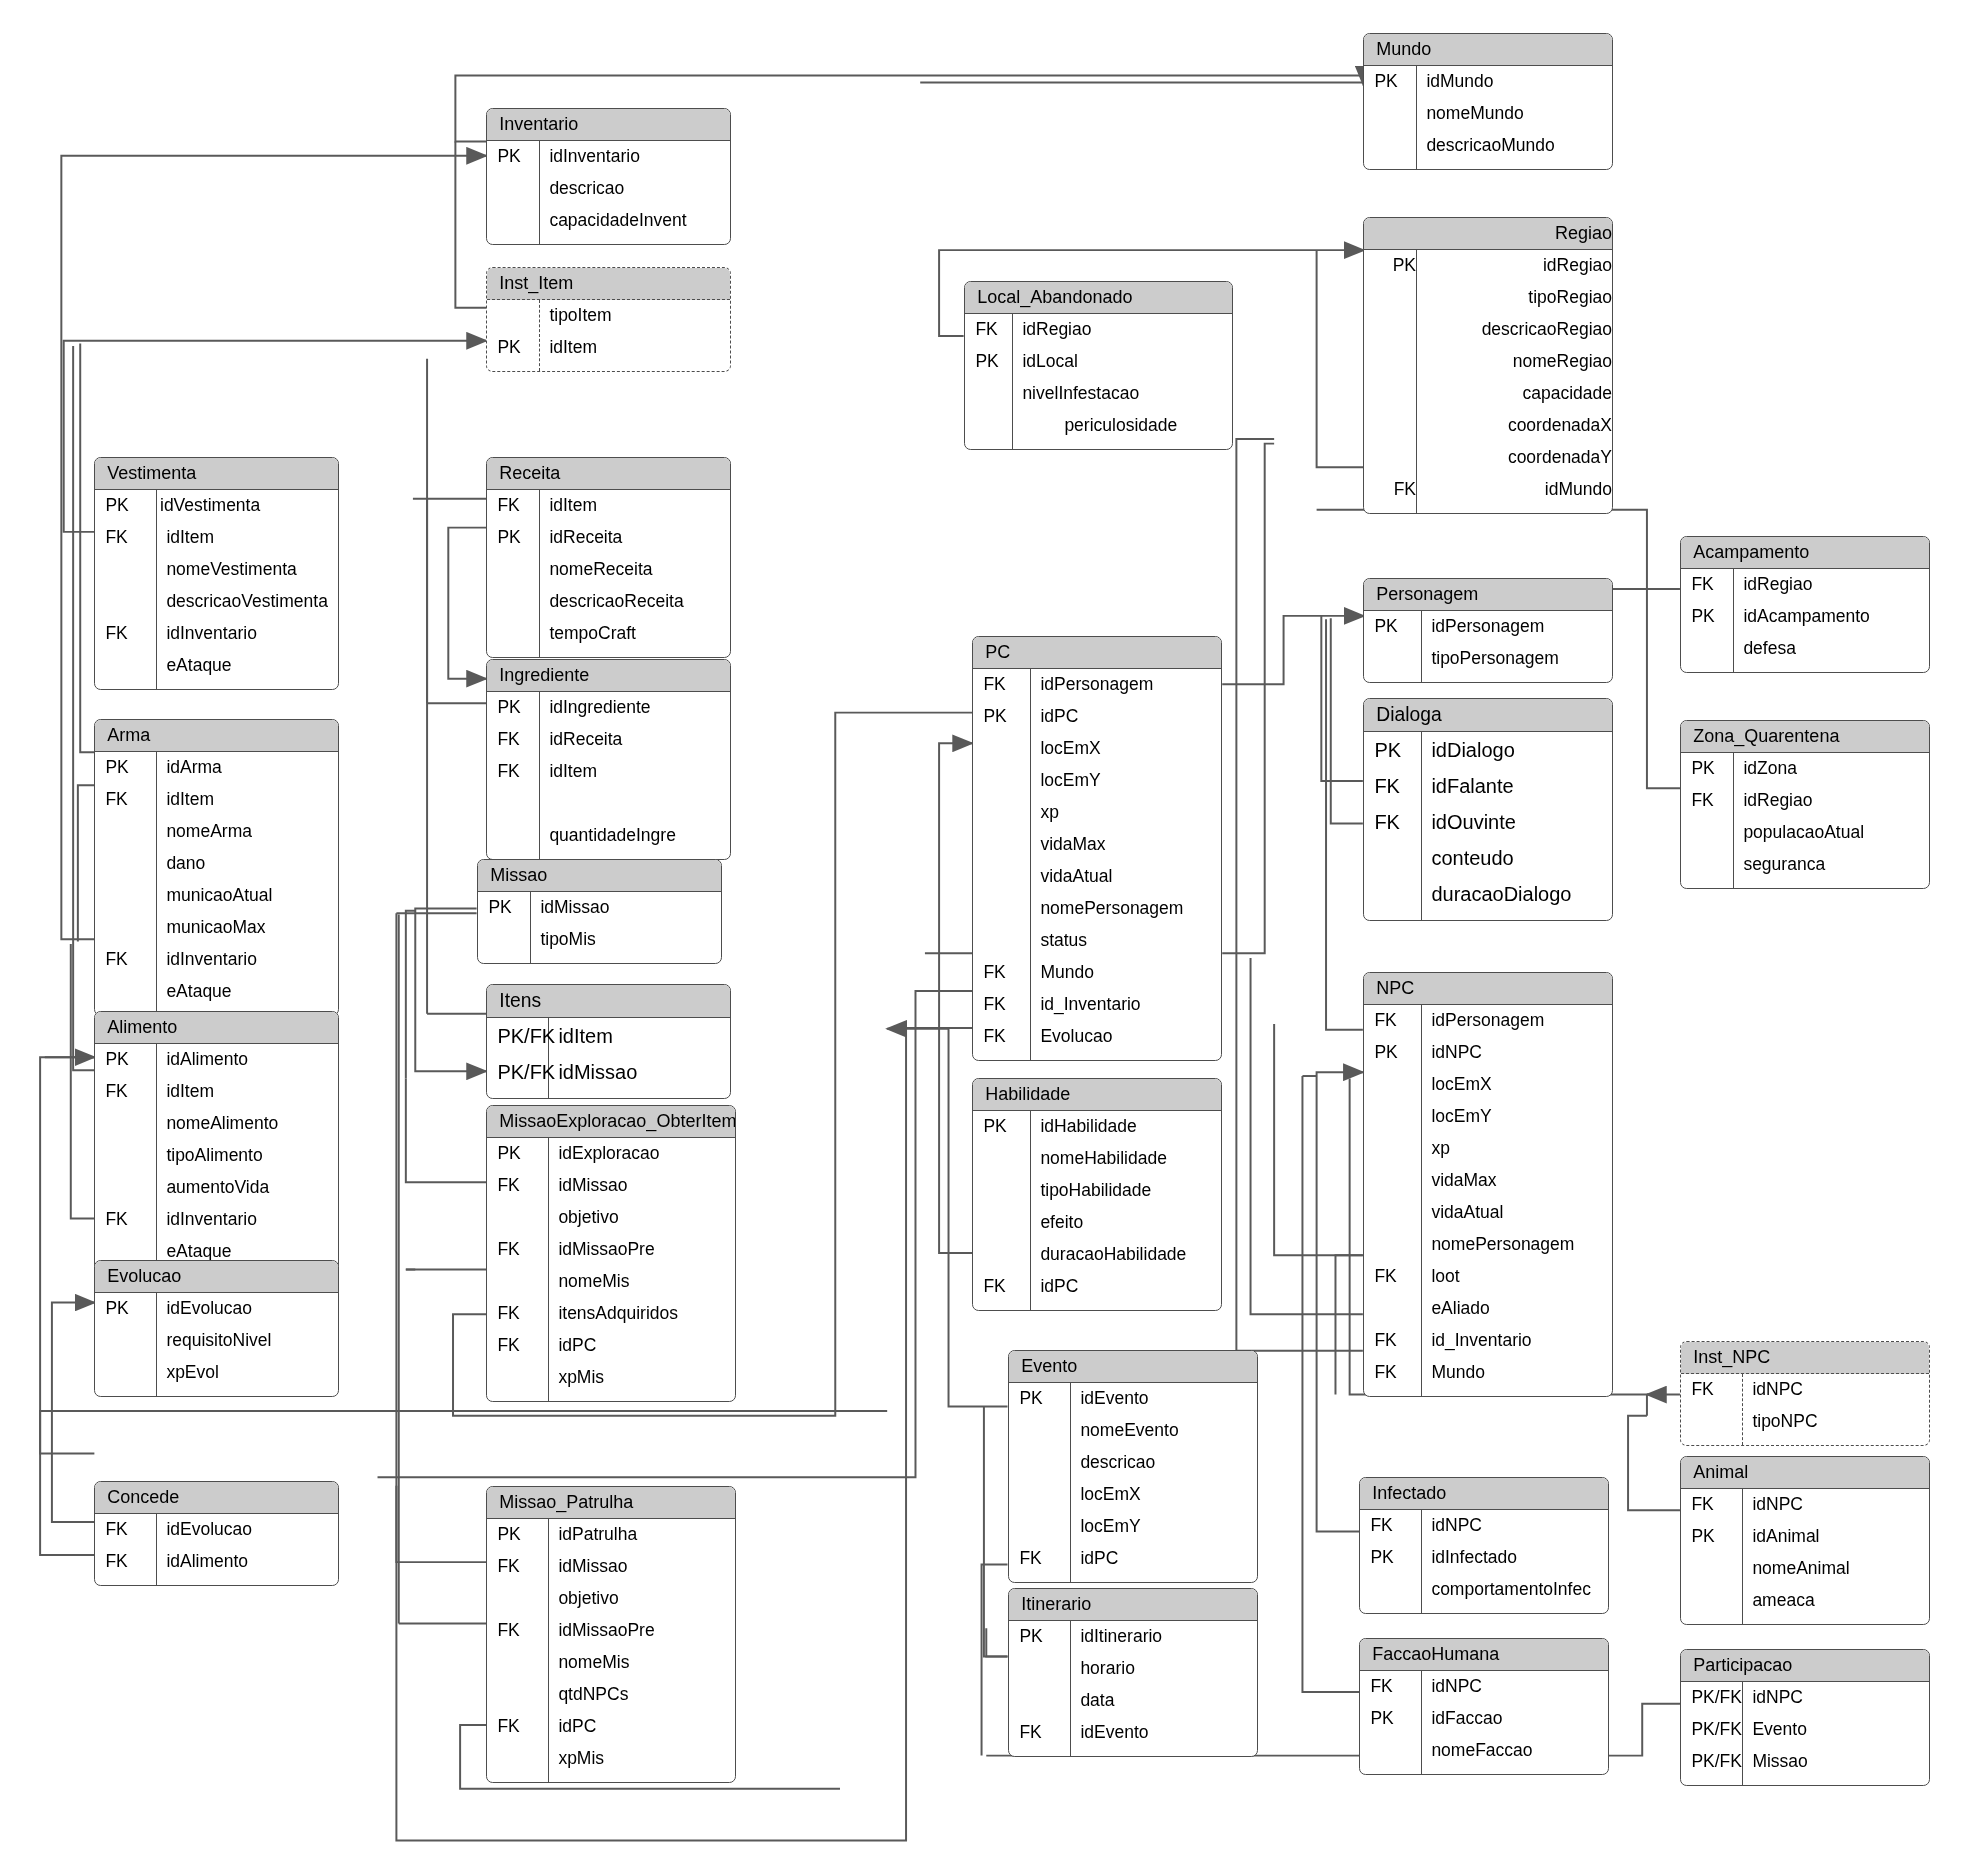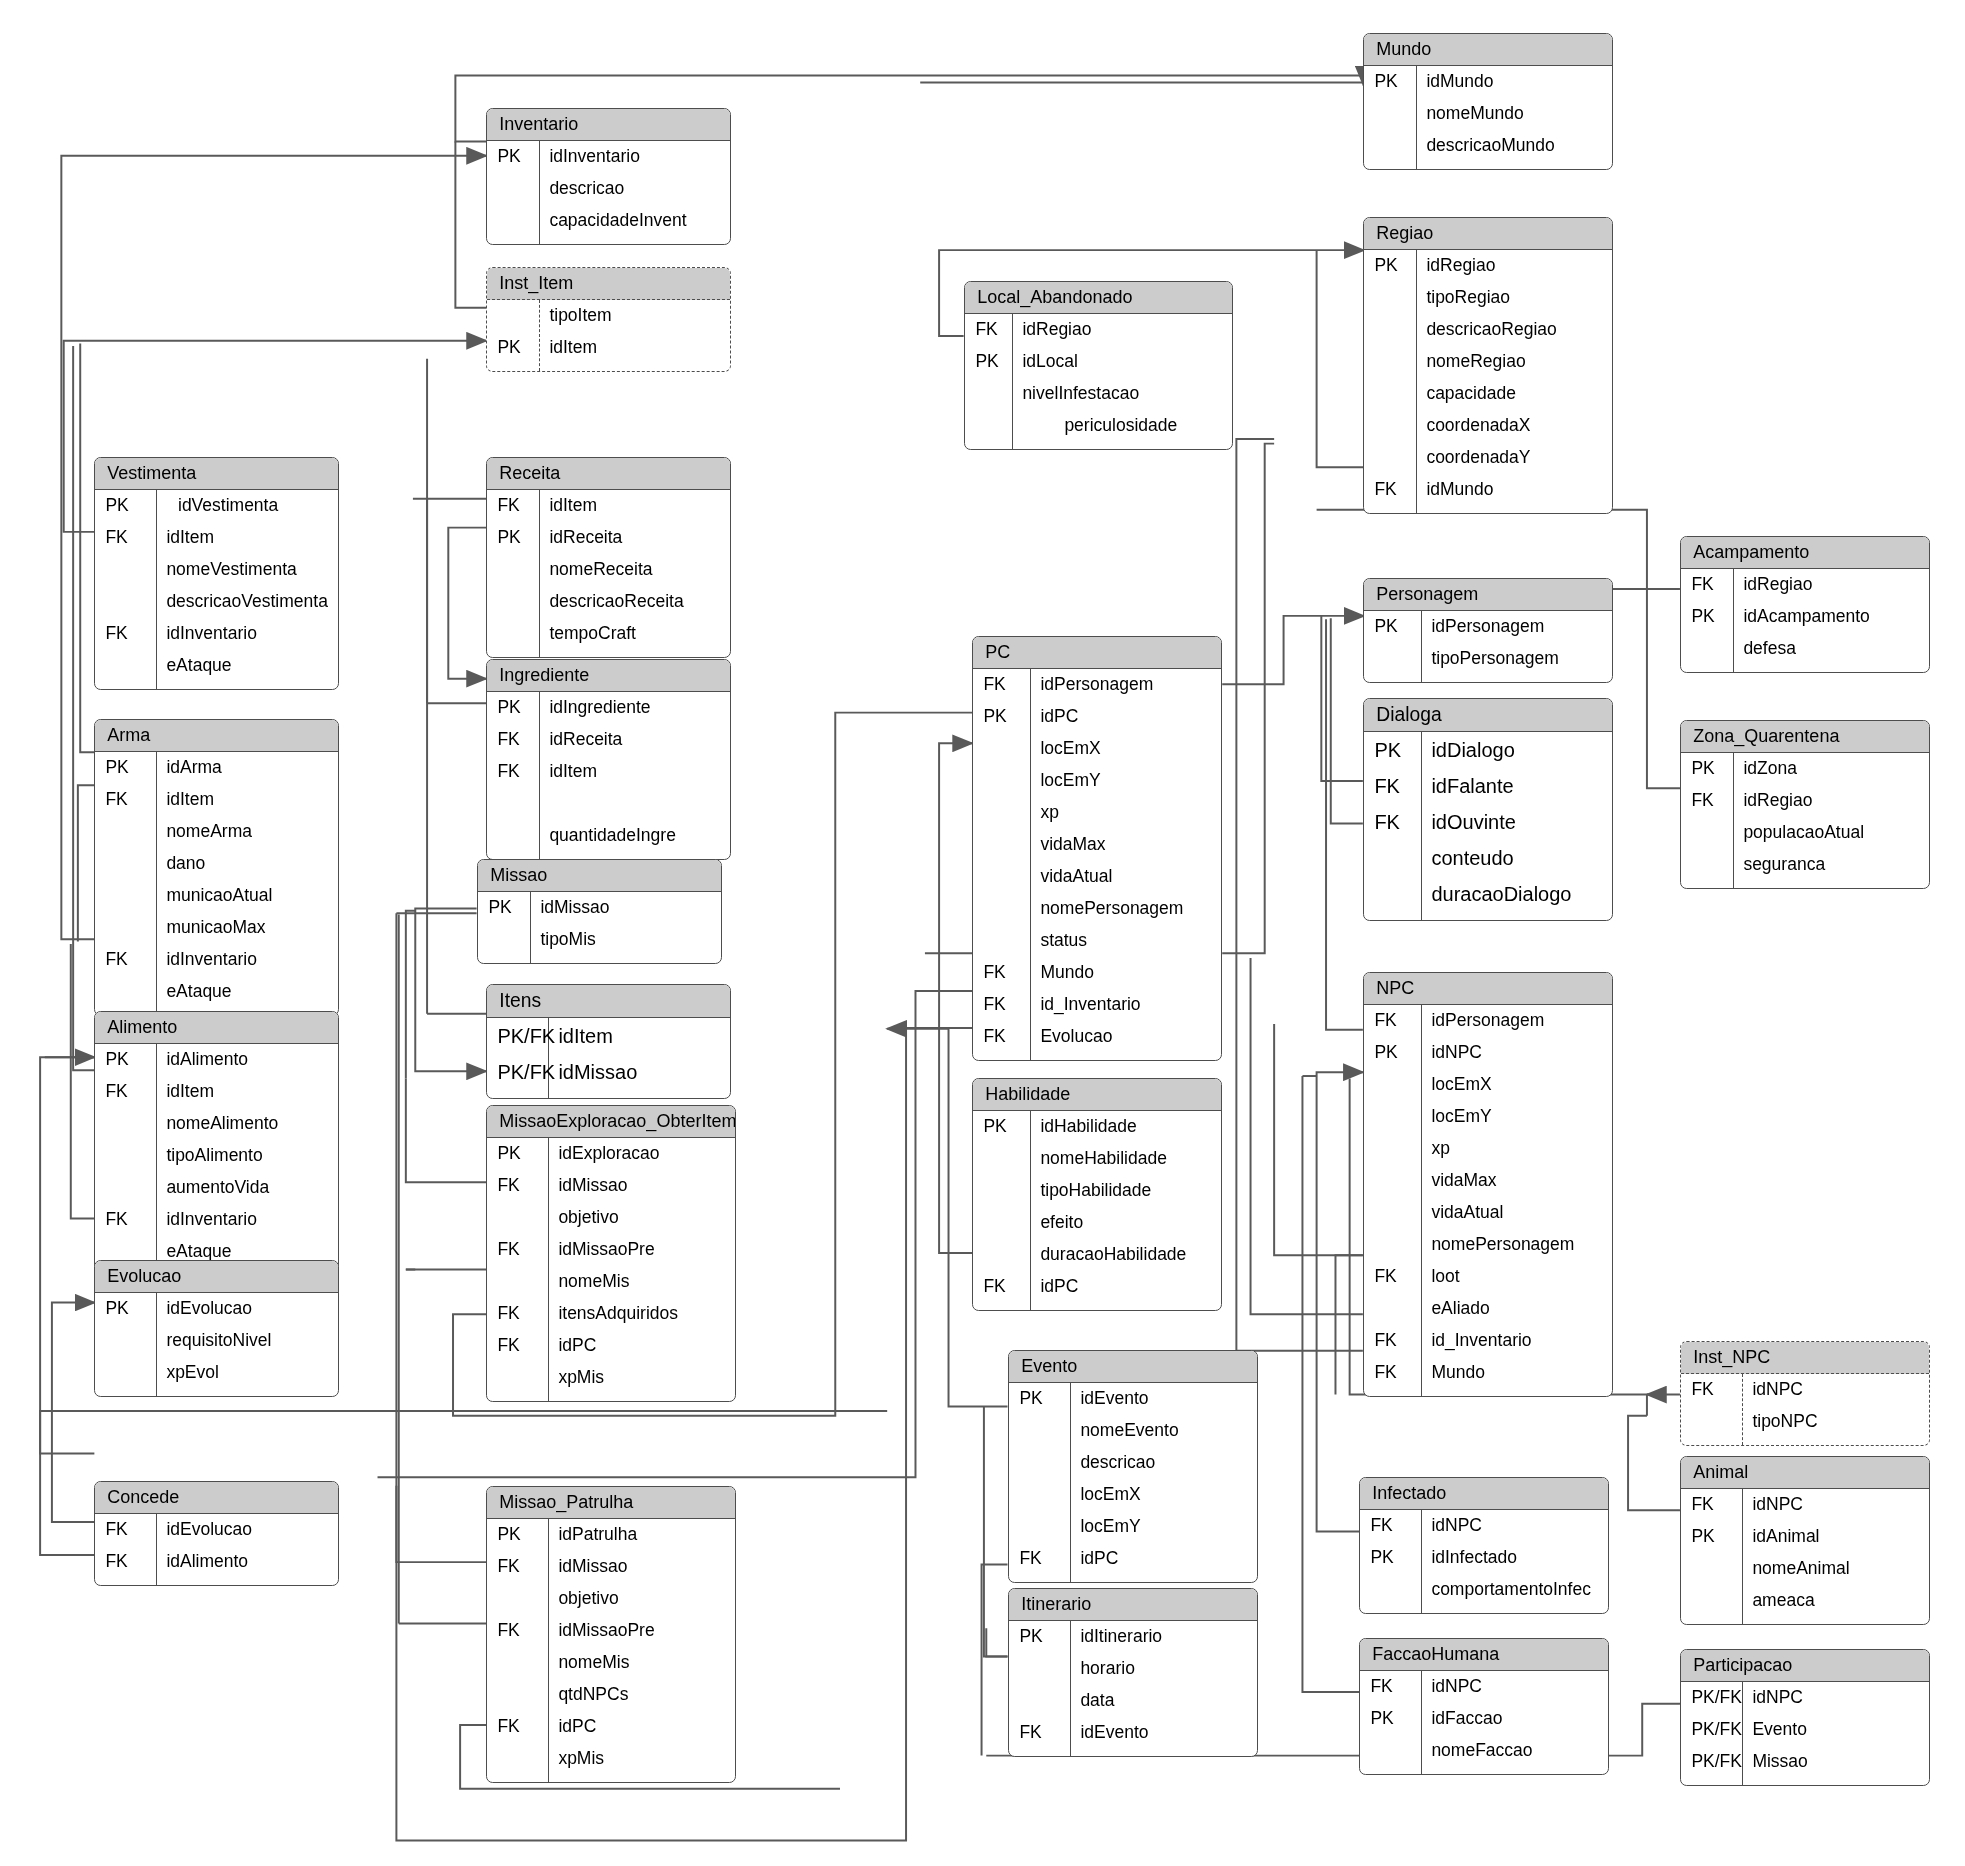--- a/index.html
+++ b/index.html
@@ -208,21 +208,21 @@
           </div>
           <div style="height: 7.6px;"></div>
         </div>
       </div>
       <div class="entity" style="left: 94px; top: 457px; width: 245px;">
         <div class="ehead">Vestimenta</div>
         <div class="ebody">
           <div class="vdiv" style="left: 61px;"></div>
           <div class="attr" style="height: 32px;">
             <span class="k" style="width: 61px;">PK</span>
-            <span class="n" style="padding-left: 22px;">idVestimenta</span>
+            <span class="n" style="padding-left: 4px;">idVestimenta</span>
           </div>
           <div class="attr" style="height: 32px;">
             <span class="k" style="width: 61px;">FK</span>
             <span class="n" style="padding-left: 10.4px;">idItem</span>
           </div>
           <div class="attr" style="height: 32px;">
             <span class="k" style="width: 61px;"></span>
             <span class="n" style="padding-left: 10.4px;">nomeVestimenta</span>
           </div>
           <div class="attr" style="height: 32px;">
@@ -681,21 +681,21 @@
             <span class="k" style="width: 52px;"></span>
             <span class="n" style="padding-left: 10.4px;">nomeMundo</span>
           </div>
           <div class="attr" style="height: 32px;">
             <span class="k" style="width: 52px;"></span>
             <span class="n" style="padding-left: 10.4px;">descricaoMundo</span>
           </div>
           <div style="height: 7.6px;"></div>
         </div>
       </div>
-      <div class="entity" style="left: 1363px; top: 217px; width: 250px;">
+      <div class="entity" style="left: 1363px; top: 217px; width: 250px; text-align: right;">
         <div class="ehead">Regiao</div>
         <div class="ebody">
           <div class="vdiv" style="left: 52px;"></div>
           <div class="attr" style="height: 32px;">
             <span class="k" style="width: 52px;">PK</span>
             <span class="n" style="padding-left: 10.4px;">idRegiao</span>
           </div>
           <div class="attr" style="height: 32px;">
             <span class="k" style="width: 52px;"></span>
             <span class="n" style="padding-left: 10.4px;">tipoRegiao</span>

